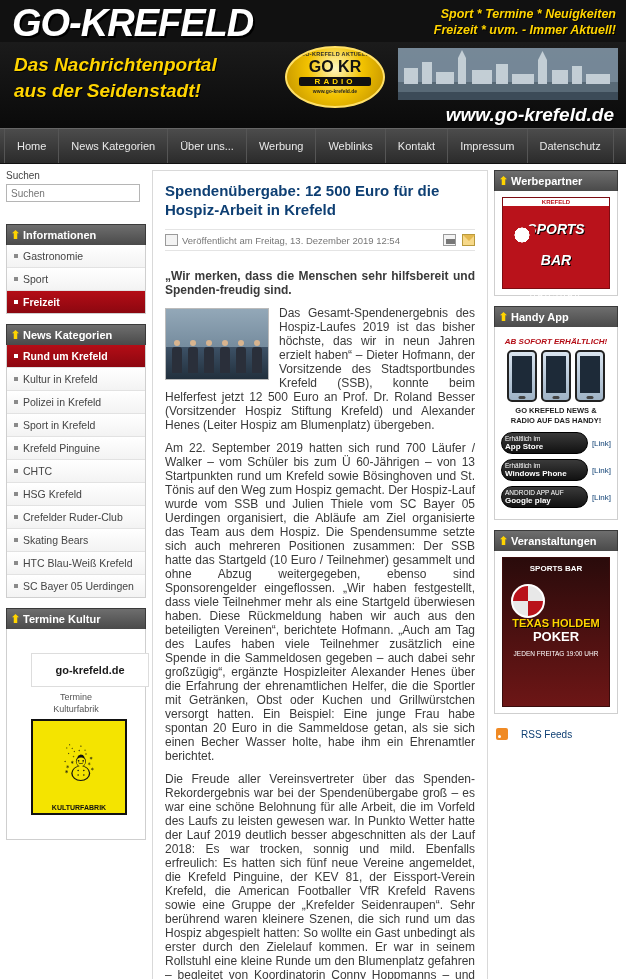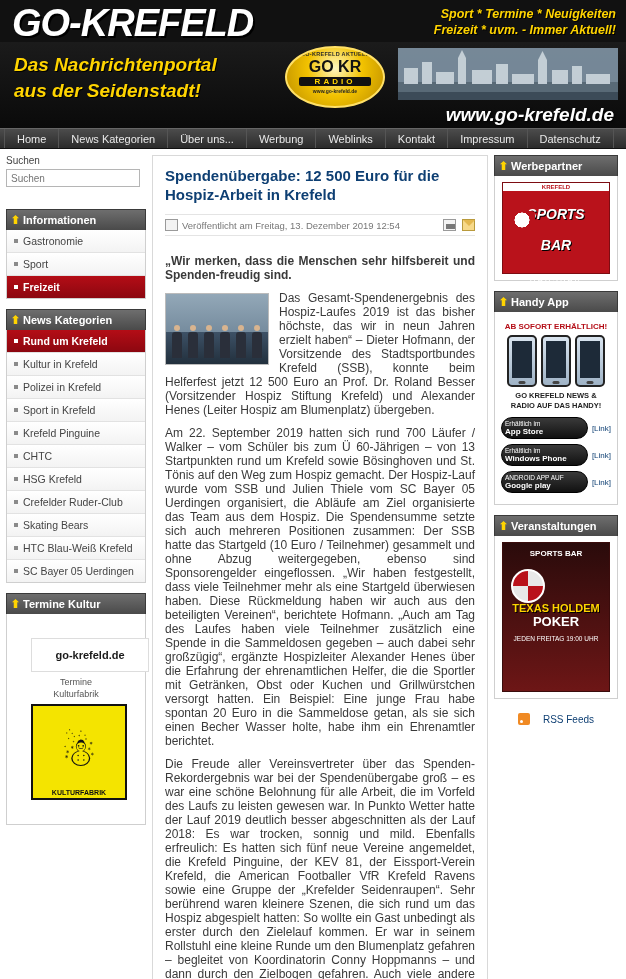--- a/index.html
+++ b/index.html
@@ -93,21 +93,21 @@
     right:12px; bottom:2px;
     color:#ffffff;
     font-weight:bold;
     font-style:italic;
     font-size:19px;
     text-shadow:1px 1px 2px #000;
   }
 
   
   .nav {
-    height:21px;
+    height:36px;
     background:linear-gradient(#4c4c4c,#2b2b2b);
     border-top:1px solid #666;
     border-bottom:1px solid #111;
     display:flex;
     align-items:stretch;
     padding-left:4px;
   }
   .nav a {
     display:flex; align-items:center;
     padding:0 12px;
@@ -280,21 +280,21 @@
     margin-top:16px; font-size:14px; font-weight:bold; font-style:italic;
     text-shadow:1px 1px 0 #000; line-height:15px;
   }
   .ad-sports .sb { font-size:8px; letter-spacing:2px; margin-top:22px; }
   .ad-sports .pins {
     position:absolute; left:6px; top:28px; width:26px; height:30px;
     background:radial-gradient(circle at 50% 30%, #fff 0 30%, #b9121b 31%);
     border-radius:4px;
   }
   .handy-title {
-    font-size:8px; font-weight:bold; color:#b40d16; margin:4px 0 4px 0;
+    font-size:8px; font-weight:bold; color:#b40d16; margin:4px 0 4px 0;font-style:italic;
   }
   .phones {
     display:flex; justify-content:center; gap:4px; margin-bottom:4px;
   }
   .phone {
     width:30px; height:52px; border:2px solid #222; border-radius:5px;
     background:linear-gradient(#d9e4ef,#9fb3c6);
     position:relative;
   }
   .phone .scr { position:absolute; inset:4px 3px 7px 3px; background:#1d2a38; }
@@ -318,21 +318,21 @@
   }
   .ad-poker .logo2 { font-size:8px; font-weight:bold; margin-top:6px; color:#fff; }
   .ad-poker .tex { font-size:11px; font-weight:bold; margin-top:44px; line-height:12px; text-shadow:1px 1px 0 #000; }
   .ad-poker .pk { font-size:13px; font-weight:bold; color:#fff; }
   .ad-poker .when { font-size:6.5px; color:#fff; margin-top:6px; }
   .ad-poker .chips {
     position:absolute; left:8px; top:26px; width:34px; height:34px;
     border-radius:50%; background:conic-gradient(#e8e8e8 0 25%, #b9121b 0 50%, #e8e8e8 0 75%, #b9121b 0);
     border:2px solid #fff;
   }
-  .rss { display:flex; align-items:center; gap:13px; padding:4px 2px;justify-content:center; }
+  .rss { display:flex; align-items:center; gap:13px; padding:4px 2px; }
   .rss-icon {
     width:12px; height:12px; background:#f08a24; border-radius:2px; position:relative;
   }
   .rss-icon:after {
     content:""; position:absolute; left:2px; bottom:2px; width:3px; height:3px; border-radius:50%; background:#fff;
   }
   .rss-label { font-size:10px; color:#0e3f73; }
 </style>
 </head>
 <body>

